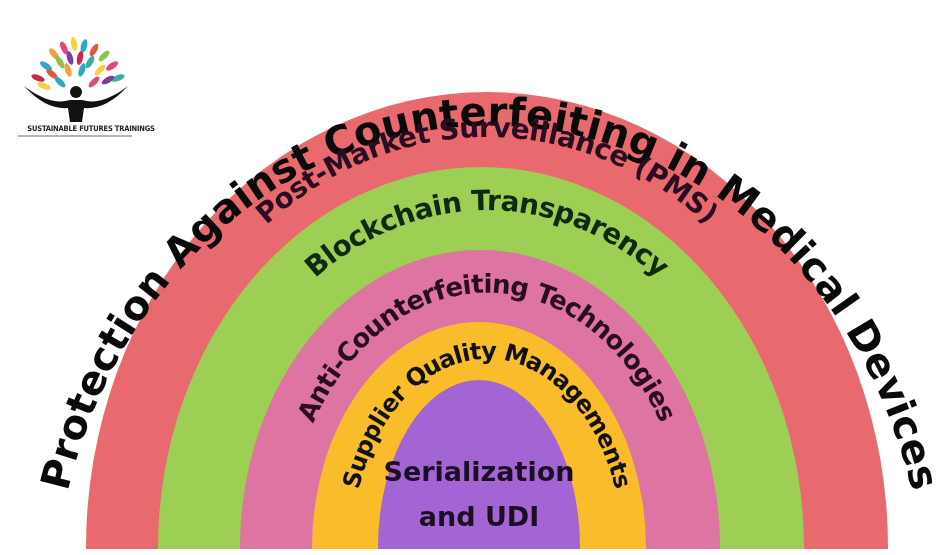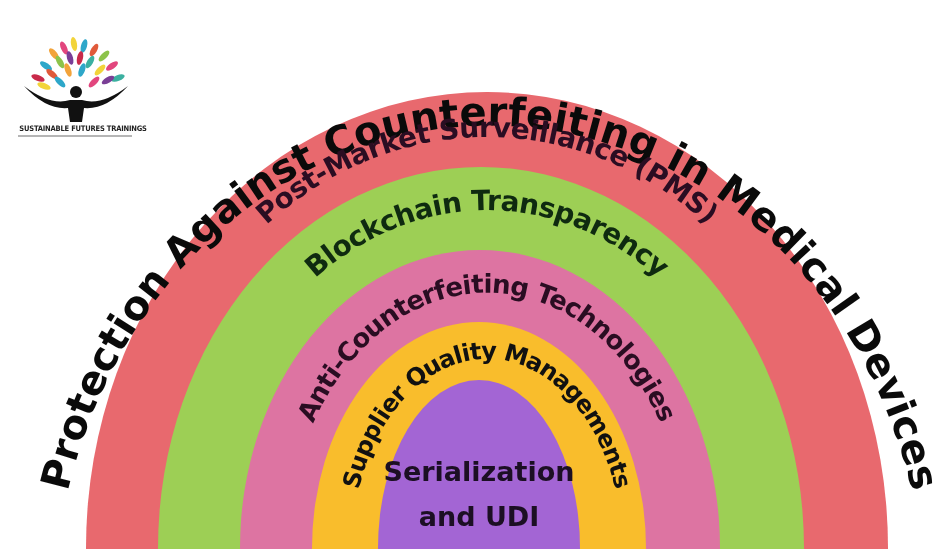--- a/index.html
+++ b/index.html
@@ -1,19 +1,19 @@
 <!DOCTYPE html>
 <html><head>
 <meta charset="utf-8">
 <style>
   html, body { margin: 0; padding: 0; background: #ffffff; }
   body { width: 936px; height: 555px; position: relative; overflow: hidden; font-family: "DejaVu Sans", sans-serif; }
   #diagram { position: absolute; left: 0; top: 0; width: 936px; height: 555px; }
   .logo { position: absolute; left: 10px; top: 30px; width: 130px; height: 112px; }
-  .logo-name { position: absolute; left: 8px; top: 94px; width: 130px; text-align: center; font-family: "DejaVu Sans Condensed", "DejaVu Sans", sans-serif; font-size: 7.5px; font-weight: bold; letter-spacing: -0.2px; color: #222; white-space: nowrap; }
+  .logo-name { position: absolute; left: 16px; top: 94px; width: 130px; text-align: center; font-family: "DejaVu Sans Condensed", "DejaVu Sans", sans-serif; font-size: 7.5px; font-weight: bold; letter-spacing: -0.2px; color: #222; white-space: nowrap; }
   .logo-tagline { position: absolute; left: 8px; top: 105px; width: 114px; height: 2px; background: #b5b5b5; }
   .title-text { font-family: "DejaVu Sans", sans-serif; font-weight: bold; font-size: 40px; fill: #0a0a0a; }
   .ring-text { font-family: "DejaVu Sans", sans-serif; font-weight: bold; font-size: 28px; }
   .center-text { font-family: "DejaVu Sans", sans-serif; font-weight: bold; font-size: 27px; fill: #1c0f24; }
 </style>
 </head>
 <body>
 
 <svg id="diagram" viewBox="0 0 936 555" xmlns="http://www.w3.org/2000/svg">
   <defs>

